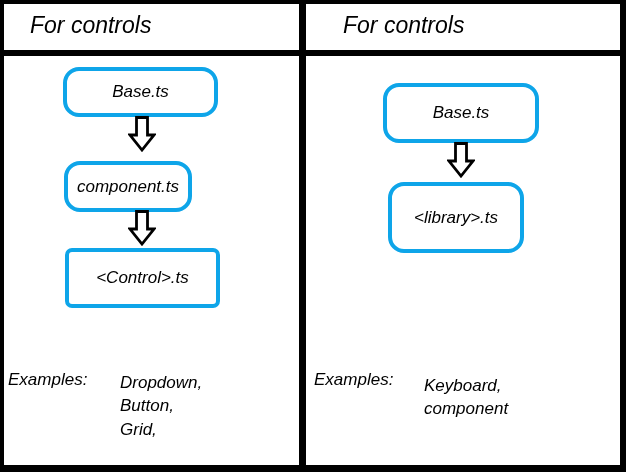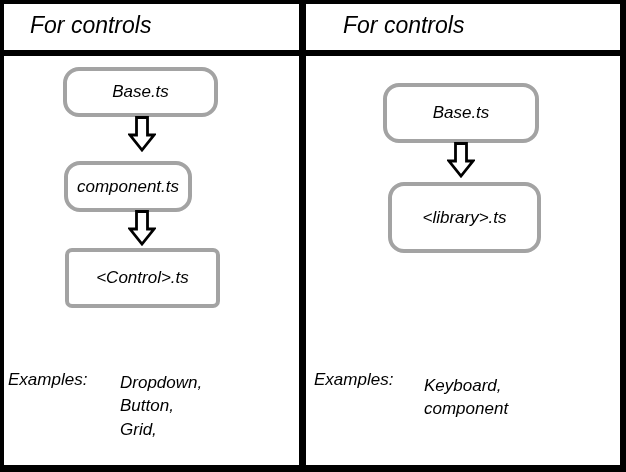--- a/index.html
+++ b/index.html
@@ -33,33 +33,33 @@
     line-height: 17px;
     white-space: nowrap;
   }
   .header-text.left  { left: 30px;  top: 17px; }
   .header-text.right { left: 343px; top: 17px; }
 
   .node {
     position: absolute;
     box-sizing: border-box;
     background: #ffffff;
-    border: 4px solid #a3a3a3;
+    border: 4px solid #0ea5e9;
     border-radius: 16px;
     display: flex;
     align-items: center;
     justify-content: center;
     font-size: 17px;
     white-space: nowrap;
   }
   .node.l1 { left: 63px;  top: 67px;  width: 155px; height: 50px; }
   .node.l2 { left: 64px;  top: 161px; width: 128px; height: 51px; }
   .node.l3 { left: 65px;  top: 248px; width: 155px; height: 60px; border-radius: 7px; }
   .node.r1 { left: 383px; top: 83px;  width: 156px; height: 60px; }
-  .node.r2 { left: 388px; top: 182px; width: 153px; height: 71px; }
+  .node.r2 { left: 388px; top: 182px; width: 136px; height: 71px; }
 
   .arrow {
     position: absolute;
     width: 28px;
     height: 36px;
   }
   .arrow.a1 { left: 128px; top: 116px; }
   .arrow.a2 { left: 128px; top: 210px; }
   .arrow.a3 { left: 447px; top: 142px; }
 

